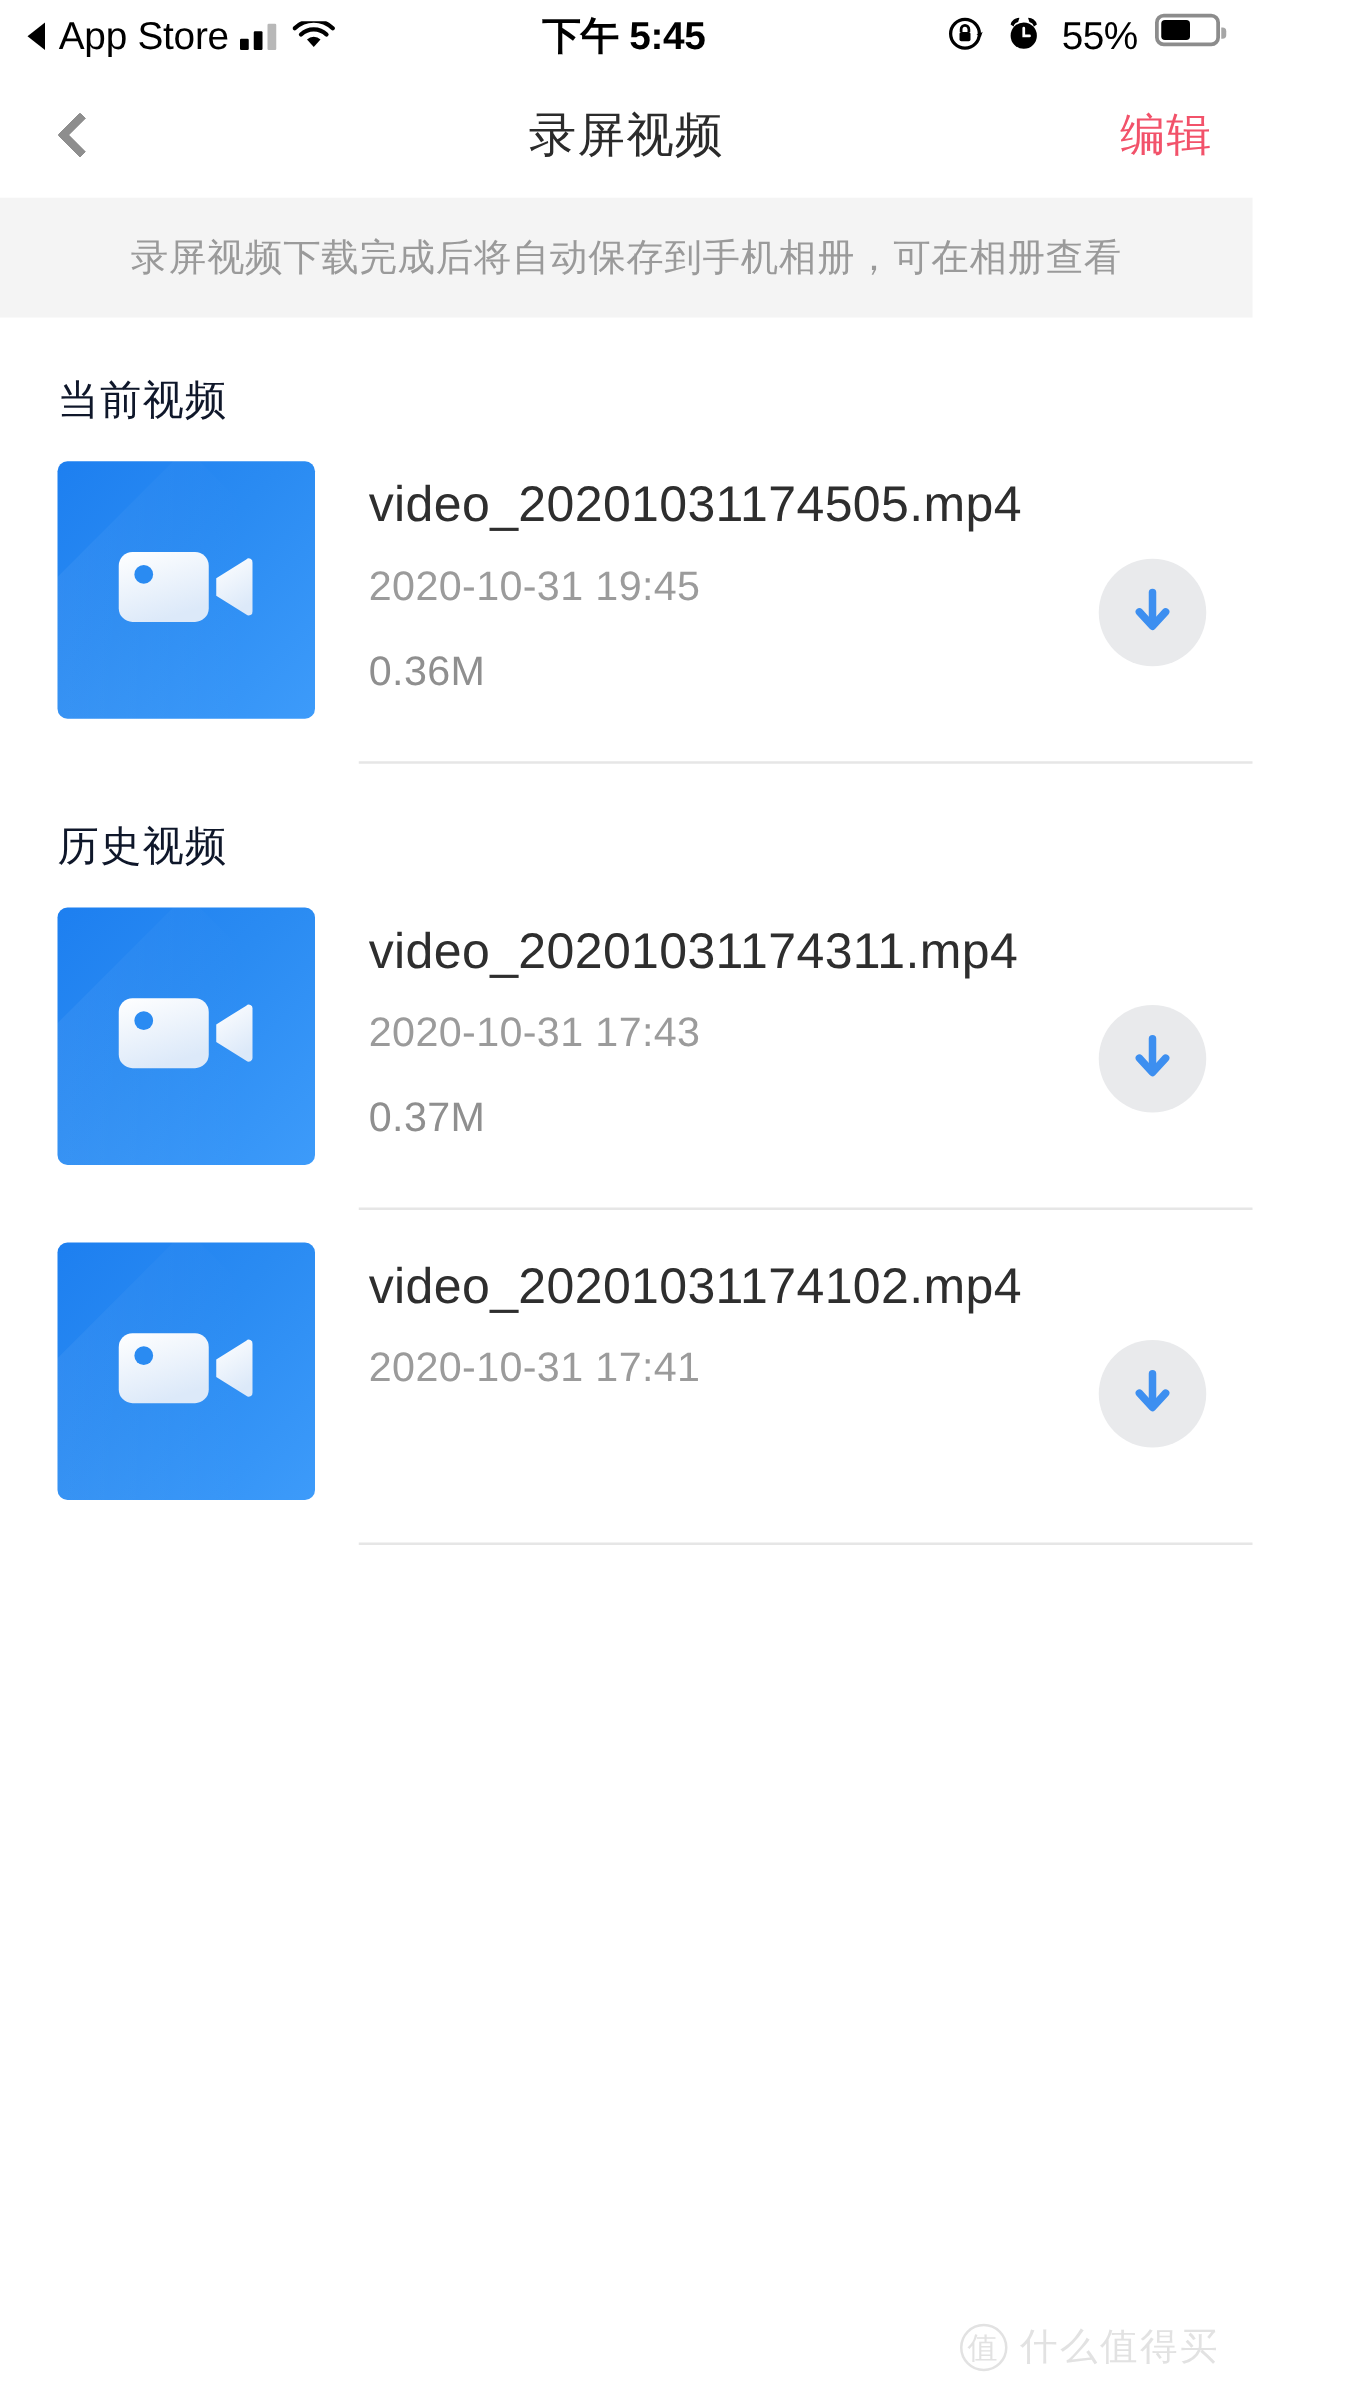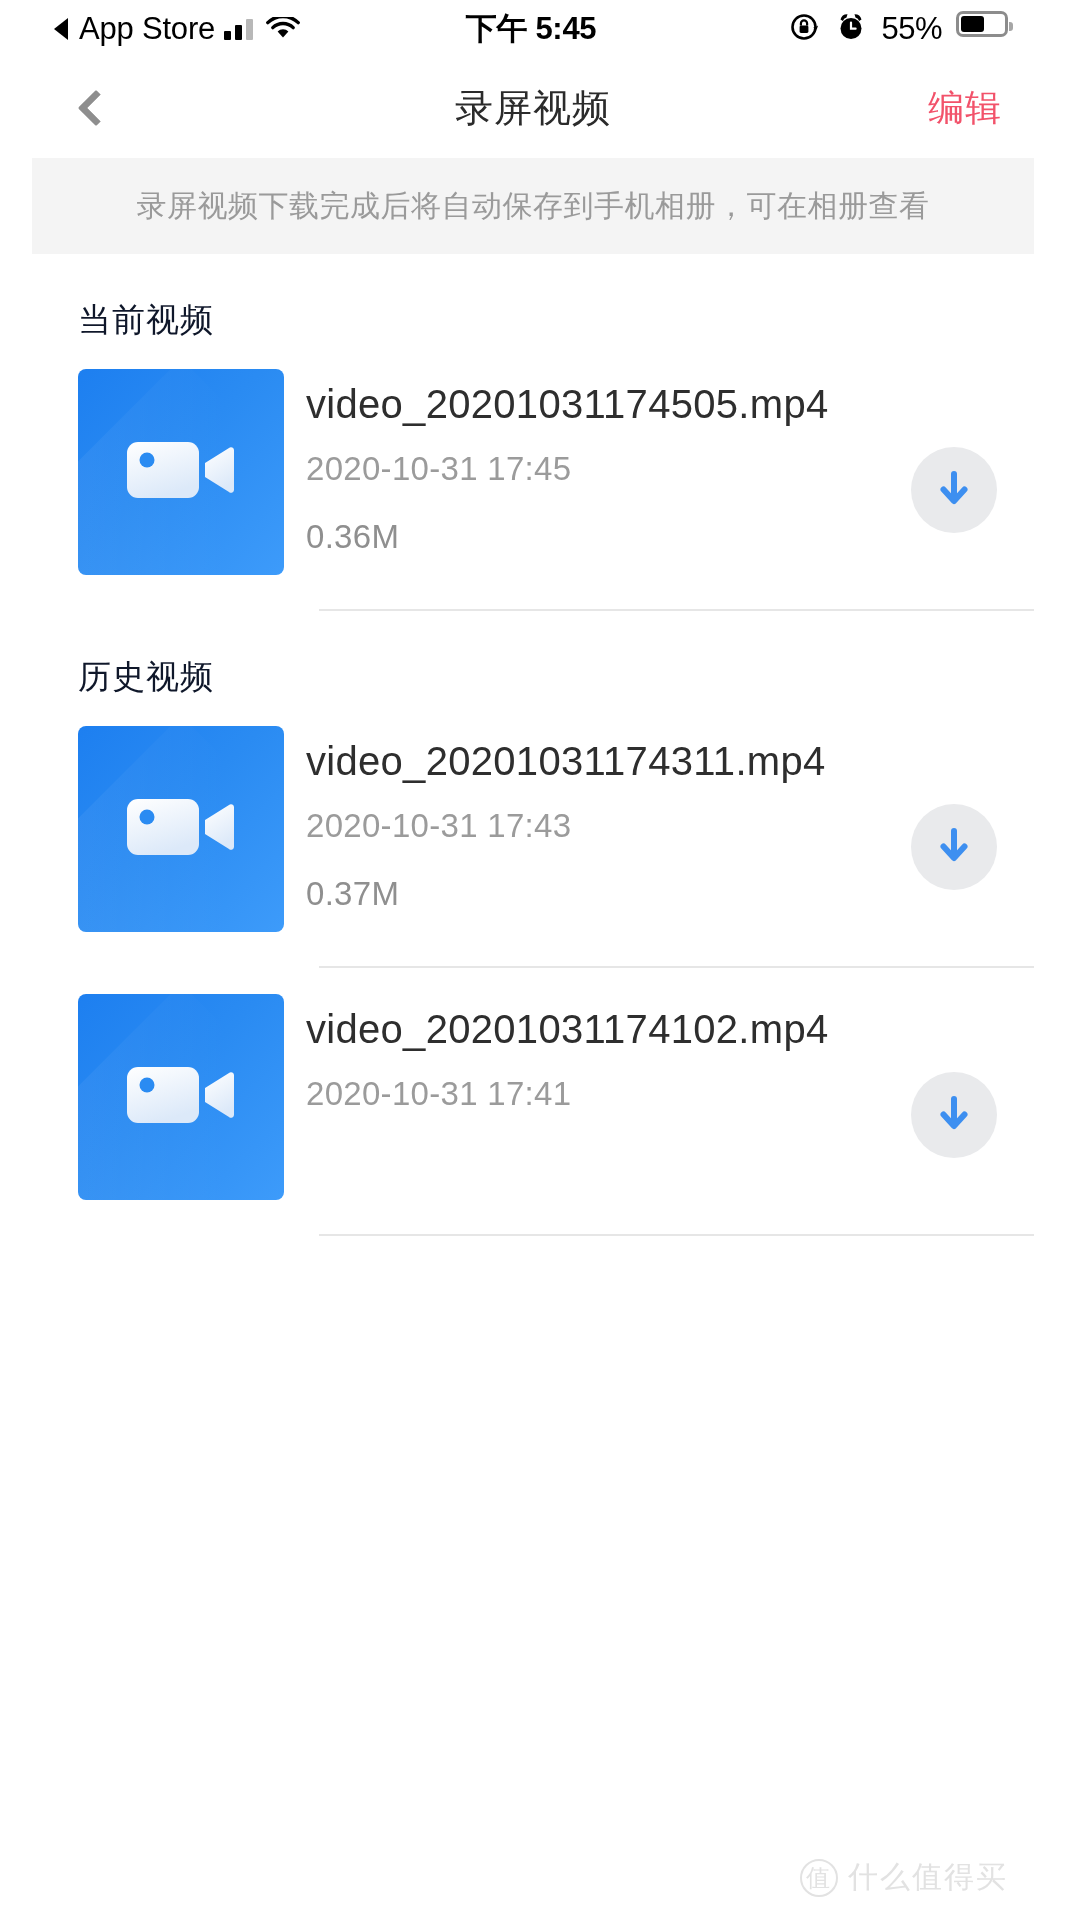--- a/index.html
+++ b/index.html
@@ -2,21 +2,21 @@
 <html><head>
 <meta charset="utf-8">
 <style>
   * { margin:0; padding:0; box-sizing:border-box; }
   html, body {
     width:1080px; height:1920px;
     background:#ffffff;
     font-family:"Liberation Sans","DejaVu Sans",sans-serif;
     overflow:hidden;
   }
-  .screen { position:relative; width:1002px; height:1920px; background:#fff;margin-left:32px; }
+  .screen { position:relative; width:1002px; height:1920px; background:#fff; }
 
   
   .statusbar{
     height:58px; width:100%;
     display:flex; align-items:center;
     padding:0 26px 0 22px;
     color:#000;
   }
   .sb-left{ display:flex; align-items:center; gap:9px; flex:1 1 0; }
   .sb-center{ flex:0 0 auto; display:flex; align-items:center; justify-content:center; }
@@ -104,21 +104,21 @@
     position:relative; overflow:hidden;
   }
   .thumb::before{
     content:""; position:absolute; left:-30%; top:28%;
     width:160%; height:160%;
     background:linear-gradient(135deg,rgba(255,255,255,.10) 0%,rgba(255,255,255,0) 60%);
     transform:rotate(-45deg);
   }
   .cam{ position:absolute; left:50%; top:50%; transform:translate(-50%,-50%); }
 
-  .meta{ flex:1 1 auto; padding-left:22px; padding-right:20px; min-width:0; }
+  .meta{ flex:1 1 auto; padding-left:43px; padding-right:20px; min-width:0; }
   .fname{
     font-size:40px; color:#2e2e2e; letter-spacing:.3px;
     white-space:nowrap; line-height:1.15; padding-top:12px;
   }
   .fdate{
     font-size:33px; color:#9b9b9b; letter-spacing:.3px;
     padding-top:24px; line-height:1.1;
   }
   .fsize{
     font-size:33px; color:#8f8f8f; letter-spacing:.3px;
@@ -230,21 +230,21 @@
               </linearGradient>
             </defs>
             <rect x="2" y="10" width="72" height="56" rx="11" fill="url(#camg1)"></rect>
             <circle cx="22" cy="28" r="7.5" fill="#2a8bf2"></circle>
             <path d="M80 31 L104 16 a3 3 0 0 1 5 2.6 v38.8 a3 3 0 0 1 -5 2.6 L80 45 Z" fill="url(#camg1)"></path>
           </svg>
         </span>
       </div>
       <div class="meta">
         <div class="fname">video_20201031174505.mp4</div>
-        <div class="fdate">2020-10-31 17:45</div>
+        <div class="fdate">2020-10-31 19:45</div>
         <div class="fsize">0.36M</div>
       </div>
       <div class="dl-wrap">
         <div class="dl">
           <span>
             <svg width="46" height="46" viewBox="0 0 46 46">
               <path d="M23 9 v22" stroke="#3d8ff0" stroke-width="6" stroke-linecap="round" fill="none"></path>
               <path d="M12.5 24.5 L23 36 L33.5 24.5" stroke="#3d8ff0" stroke-width="6" stroke-linecap="round" stroke-linejoin="round" fill="none"></path>
             </svg>
           </span>

